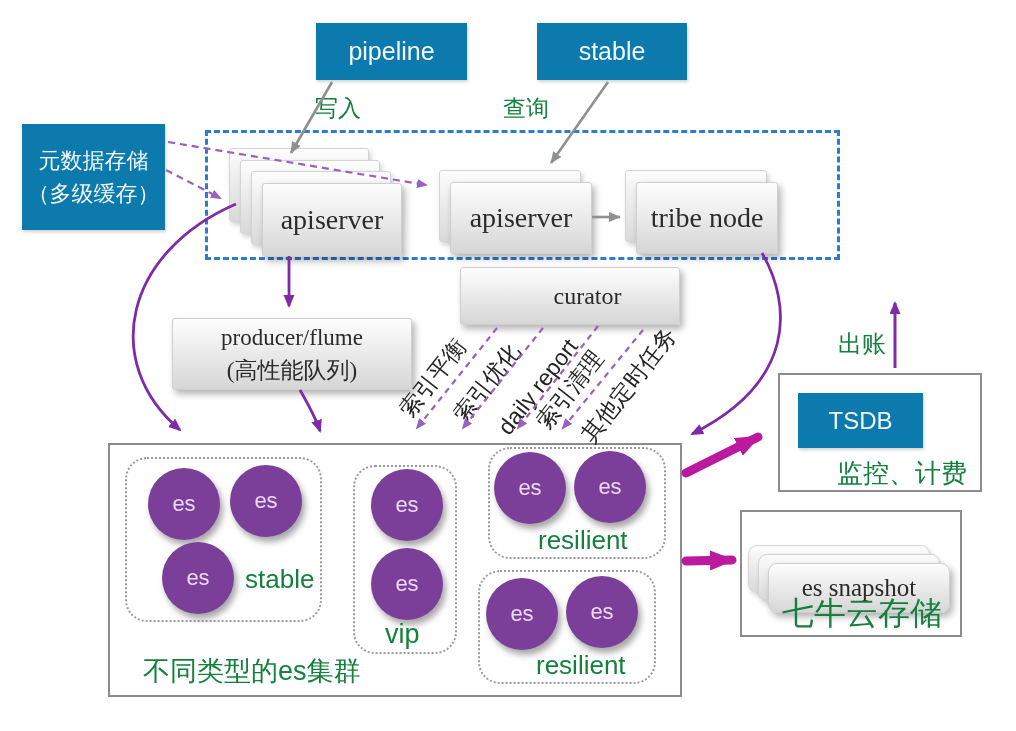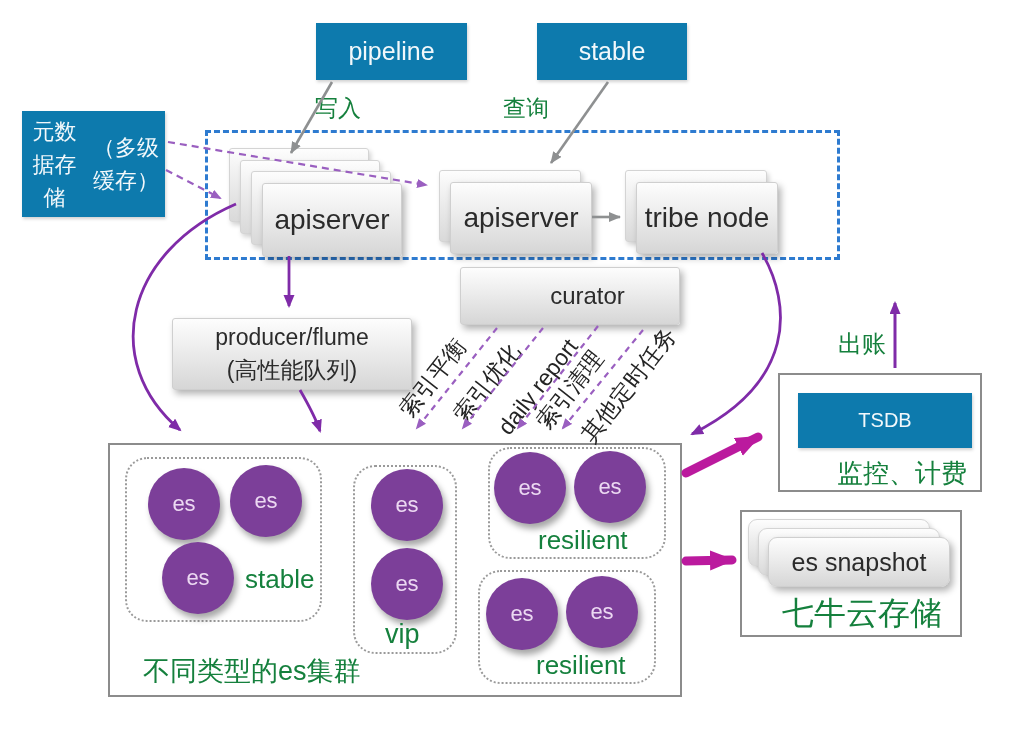--- a/index.html
+++ b/index.html
@@ -13,29 +13,29 @@
     display:flex;align-items:center;justify-content:center;text-align:center;
     box-shadow:1px 2px 3px rgba(0,0,0,.18);
   }
   
   .gbox{
     position:absolute;
     background:linear-gradient(180deg,#fdfdfd 0%,#ececec 45%,#d6d6d6 100%);
     border:1px solid #cfcfcf;border-radius:3px;
     box-shadow:3px 4px 7px rgba(0,0,0,.30);
     display:flex;flex-direction:column;align-items:center;justify-content:center;
-    color:#2b2b2b;text-align:center;
+    color:#2b2b2b;text-align:center;font-family:Liberation Serif, serif;
   }
   .glayer{
     position:absolute;
     background:linear-gradient(180deg,#fdfdfd 0%,#ececec 45%,#d9d9d9 100%);
     border:1px solid #d4d4d4;border-radius:3px;
     box-shadow:2px 3px 5px rgba(0,0,0,.18);
   }
-  .rounded{border-radius:9px;}
+  .rounded{border-radius:9px;margin-top:26px;}
   
   .outline{
     position:absolute;background:#ffffff;border:2px solid #8c8c8c;
   }
   .dashedblue{
     position:absolute;border:3px dashed #2e7bd0;background:transparent;
   }
   .dotgroup{
     position:absolute;border:2px dotted #9a9a9a;border-radius:22px;background:transparent;
   }
@@ -60,21 +60,21 @@
 
   <div class="dashedblue z10" style="left:205px;top:130px;width:629px;height:124px;"></div>
 
   <div class="blue z20" style="left:269px;top:23px;width:151px;height:57px;font-size:25px;margin-left:47px;">
     <span>pipeline</span>
   </div>
   <div class="blue z20" style="left:537px;top:23px;width:150px;height:57px;font-size:25px;">
     <span>stable</span>
   </div>
 
-  <div class="blue z20" style="left:22px;top:111px;width:143px;height:106px;font-size:22px;flex-direction:row;line-height:1.5;">
+  <div class="blue z20" style="left:22px;top:124px;width:143px;height:106px;font-size:22px;flex-direction:column;line-height:1.5;">
     <span>元数据存储</span>
     <span>（多级缓存）</span>
   </div>
 
   <div class="lbl z20" style="left:315px;top:93px;font-size:23px;">写入</div>
   <div class="lbl z20" style="left:503px;top:93px;font-size:23px;">查询</div>
   <div class="lbl z20" style="left:838px;top:328px;font-size:24px;">出账</div>
 
   <div class="glayer z10" style="left:229px;top:148px;width:138px;height:72px;"></div>
   <div class="glayer z10" style="left:240px;top:160px;width:138px;height:72px;"></div>
@@ -103,21 +103,21 @@
   </div>
 
   <div class="rot z20" style="left:433px;top:378px;">索引平衡</div>
   <div class="rot z20" style="left:487px;top:383px;">索引优化</div>
   <div class="rot z20" style="left:538px;top:387px;">daily report</div>
   <div class="rot z20" style="left:570px;top:390px;">索引清理</div>
   <div class="rot z20" style="left:629px;top:385px;">其他定时任务</div>
 
 
   <div class="outline z10" style="left:778px;top:373px;width:200px;height:115px;"></div>
-  <div class="blue z20" style="left:798px;top:393px;width:174px;height:55px;font-size:20px;text-align:center;">
+  <div class="blue z20" style="left:798px;top:393px;width:125px;height:55px;font-size:24px;text-align:center;">
     <span>TSDB</span>
   </div>
   <div class="lbl z20" style="left:837px;top:456px;font-size:26px;">监控、计费</div>
 
   <div class="outline z10" style="left:740px;top:510px;width:218px;height:123px;"></div>
   <div class="glayer rounded z10" style="left:748px;top:519px;width:180px;height:46px;"></div>
   <div class="glayer rounded z10" style="left:758px;top:528px;width:180px;height:46px;"></div>
   <div class="gbox rounded z20" style="left:768px;top:537px;width:180px;height:48px;font-size:25px;">
     <span>es snapshot</span>
   </div>

